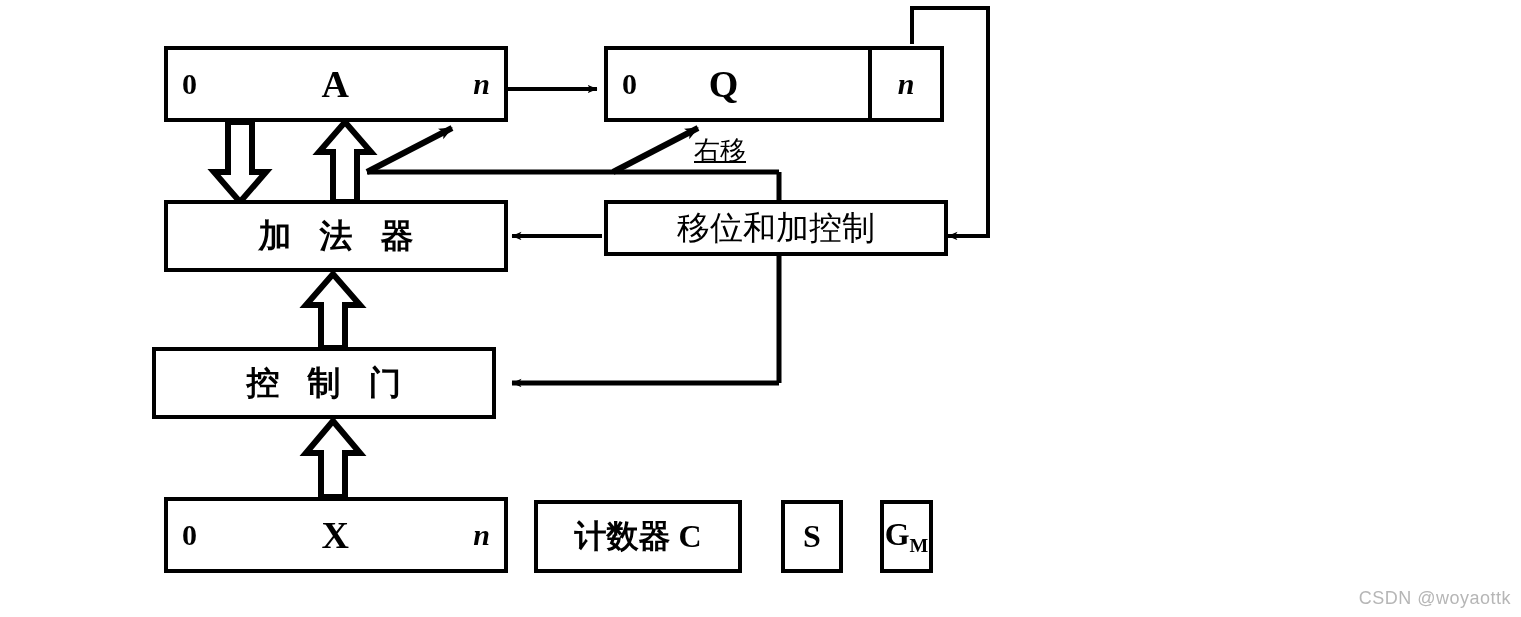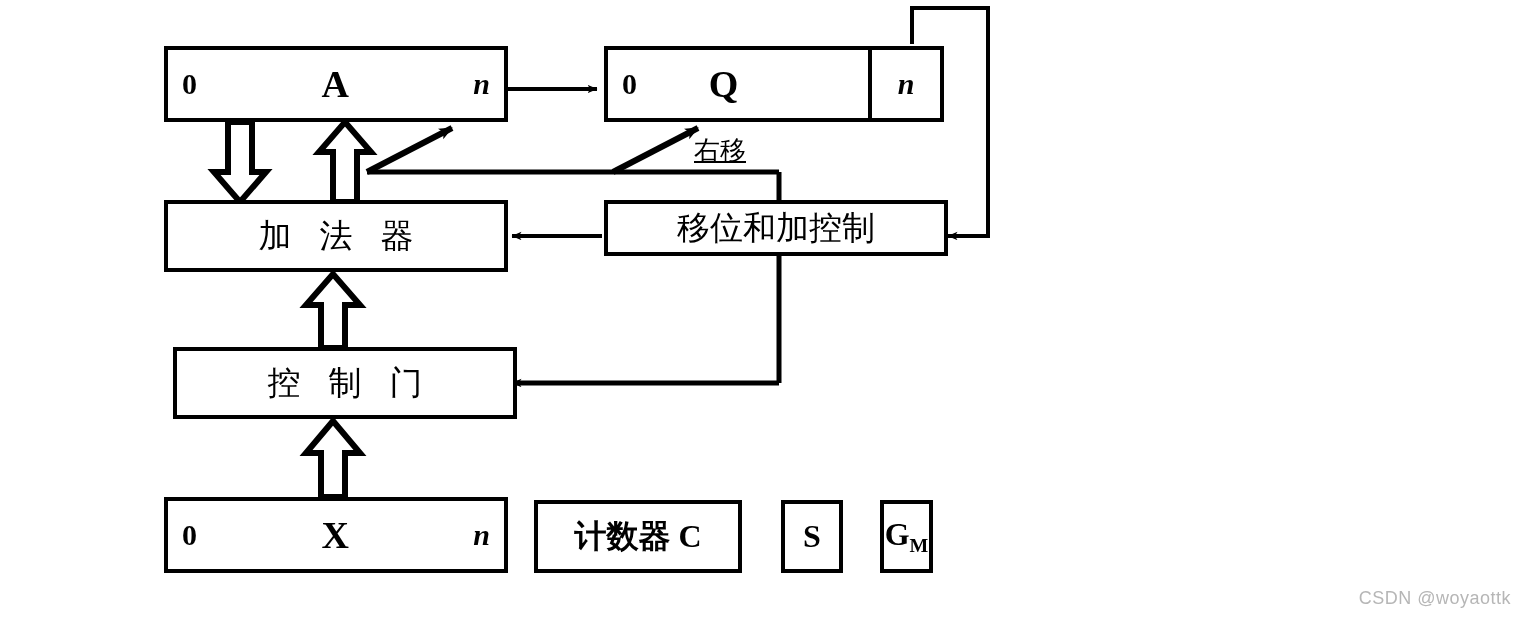--- a/index.html
+++ b/index.html
@@ -19,21 +19,21 @@
   .reg{justify-content:space-between;}
   .reg .cellL{padding-left:14px;font-weight:bold;font-size:30px;}
   .reg .cellM{font-weight:bold;font-size:38px;}
   .reg .cellR{padding-right:14px;font-weight:bold;font-style:italic;font-size:30px;}
   .reg .spacerL,.reg .spacerR{flex:0 0 auto;}
 
   .boxlabel{
     width:100%;text-align:center;font-size:33px;font-weight:500;
     font-family:"Liberation Serif","DejaVu Serif",serif;
   }
-  .cjk-sp{letter-spacing:0.30em;text-indent:0.30em;}
+  .cjk-sp{letter-spacing:0.30em;text-indent:0.30em;font-weight:bold;}
 
   .nsplit{
     position:absolute;top:0;bottom:0;
     border-left:4px solid #000;
     display:flex;align-items:center;justify-content:center;
     font-weight:bold;font-style:italic;font-size:30px;
   }
 
   .smallbox{justify-content:center;}
   .smallbox .boxlabel{font-size:32px;font-weight:bold;}
@@ -126,21 +126,21 @@
   </div>
 
   <div class="box" style="left:164px;top:200px;width:344px;height:72px;">
     <span class="boxlabel cjk-sp">加 法 器</span>
   </div>
 
   <div class="box" style="left:604px;top:200px;width:344px;height:56px;align-items:center;">
     <span class="boxlabel">移位和加控制</span>
   </div>
 
-  <div class="box" style="left:173px;top:347px;width:344px;height:72px;">
+  <div class="box" style="left:152px;top:347px;width:344px;height:72px;">
     <span class="boxlabel cjk-sp">控 制 门</span>
   </div>
 
   <div class="box reg" style="left:164px;top:497px;width:344px;height:76px;">
     <span class="cellL">0</span>
     <span class="cellM">X</span>
     <span class="cellR">n</span>
   </div>
 
   <div class="box smallbox" style="left:534px;top:500px;width:208px;height:73px;">

